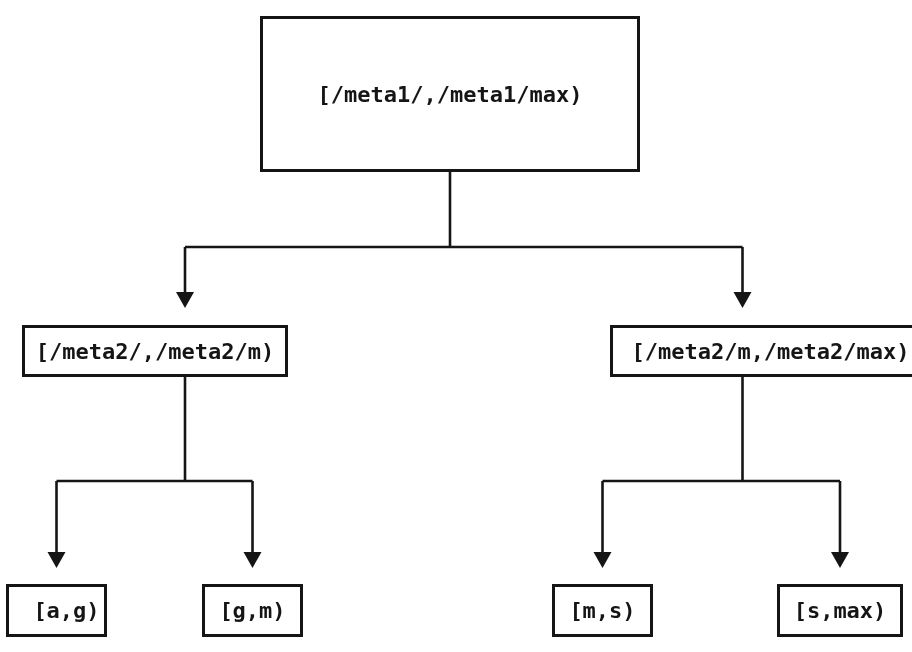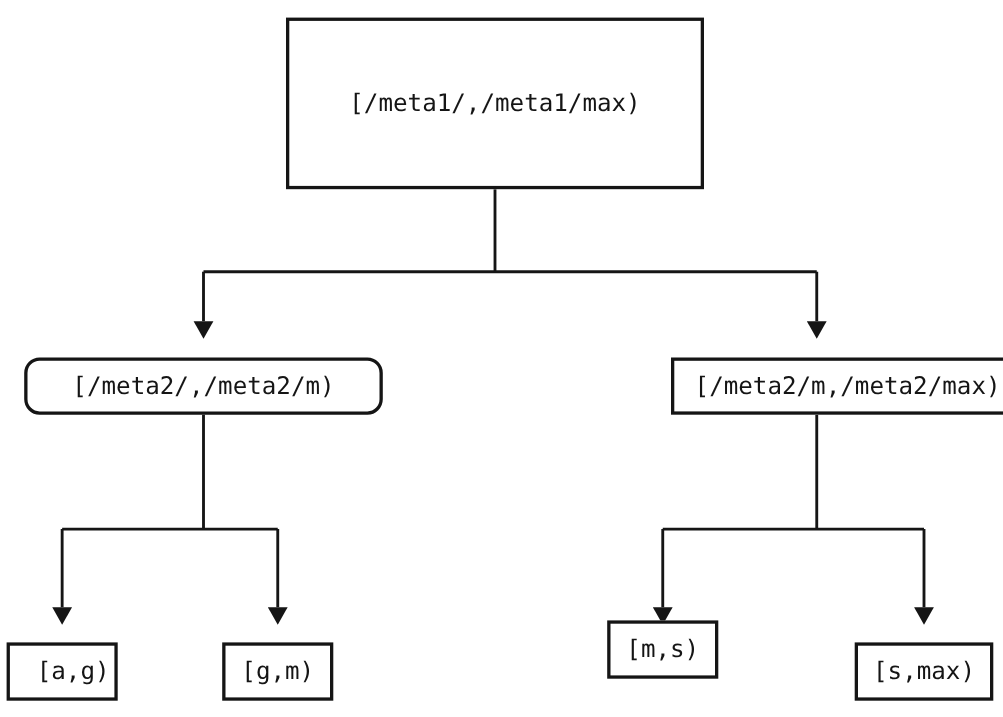--- a/index.html
+++ b/index.html
@@ -21,30 +21,30 @@
   .edge-lines path { fill: none; stroke-width: 2.6; }
   .arrowheads polygon { stroke: none; }
   .node {
     position: absolute;
     background: var(--bg, #fff);
     border: 3px solid var(--ink, #151515);
     color: var(--ink, #151515);
     display: flex;
     align-items: center;
     justify-content: center;
-    font-weight: normal;
+    font-weight: bold;
     font-size: 22px;
     white-space: nowrap;
   }
   .n-root  { left: 260px; top: 16px;  width: 380px; height: 156px; }
-  .n-left  { left: 22px;  top: 325px; width: 326px; height: 52px; border-radius: 14px; }
+  .n-left  { left: 22px;  top: 325px; width: 266px; height: 52px; }
   .n-right { left: 582px; top: 325px; width: 321px; height: 52px; margin-left: 28px; }
   .n-ag    { left: 6px;   top: 584px; width: 101px; height: 53px; padding-left: 20px; }
   .n-gm    { left: 202px; top: 584px; width: 101px; height: 53px; }
-  .n-ms    { left: 552px; top: 564px; width: 101px; height: 53px; }
+  .n-ms    { left: 552px; top: 584px; width: 101px; height: 53px; }
   .n-smax  { left: 777px; top: 584px; width: 126px; height: 53px; }
 </style>
 </head>
 <body>
 
 <div class="canvas">
 
   <svg class="edges" viewBox="0 0 912 652" xmlns="http://www.w3.org/2000/svg">
     <g class="edge-lines" stroke="#151515">
 

